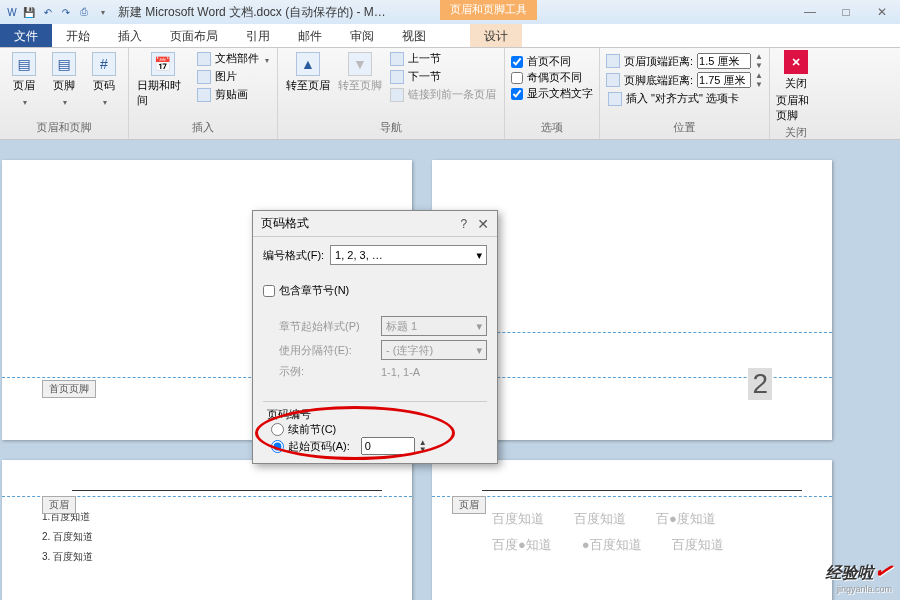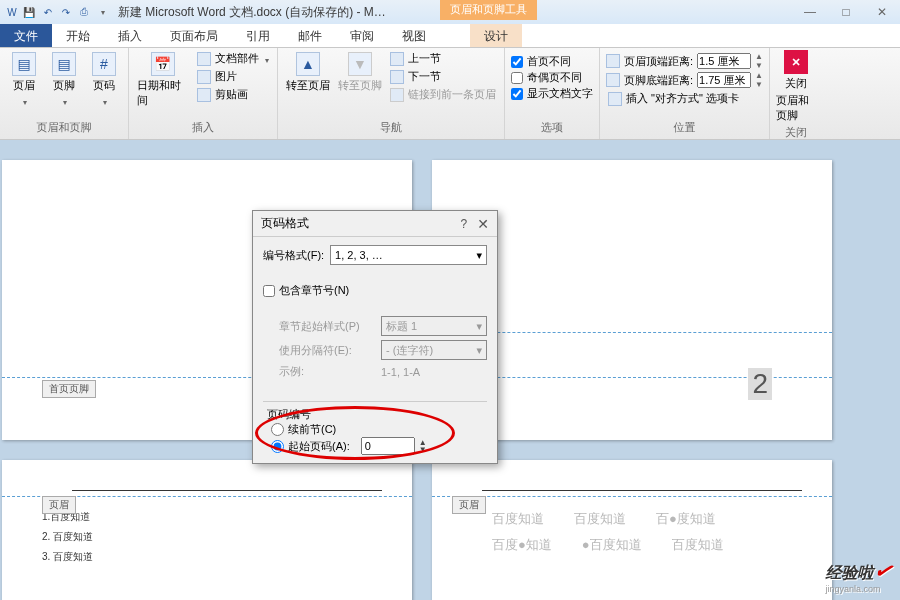--- a/index.html
+++ b/index.html
@@ -58,21 +58,21 @@
 .dlg-row.disabled { color: #999; }
 .fieldset { border-top: 1px solid #ccc; padding-top: 6px; margin-top: 4px; }
 .radio-row { display: flex; align-items: center; gap: 4px; margin-left: 8px; font-size: 11px; }
 .radio-row input[type="text"] { width: 54px; height: 18px; padding: 0 2px; font-size: 11px; }
 .ellipse { position: absolute; border: 3px solid #d00; border-radius: 50%; width: 200px; height: 54px; pointer-events: none; }
 .dlg-buttons { display: flex; justify-content: center; gap: 12px; padding: 6px 0 10px 0; }
 .dlg-buttons button { width: 74px; height: 22px; font-size: 11px; border: 1px solid #888; background: #f0f0f0; }
 .dlg-buttons button.primary { border: 1px solid #2a6fc9; background: #e8f0fb; }
 
 .watermark { position: absolute; right: 8px; bottom: 6px; font-size: 16px; font-style: italic; font-weight: bold; color: #333; text-shadow: 1px 1px #fff; }
-.watermark small { display:block; font-size: 9px; font-style: normal; font-weight: normal; color: #999; }
+.watermark small { display:block; font-size: 9px; font-style: normal; font-weight: normal; color: #999; text-align: right; }
 .wm-check { display:inline-block; color:#d00; font-size:22px; transform:rotate(12deg); }
 
 .arr::after { content: "▾"; font-size: 8px; color: #666; margin-left: 2px; }
 .small-icon { width:14px; height:14px; display:inline-block; background:#e0eaf6; border:1px solid #a8c0e0; }
 </style>
 </head>
 <body>
 
 <div class="titlebar">
   <div class="qat">

